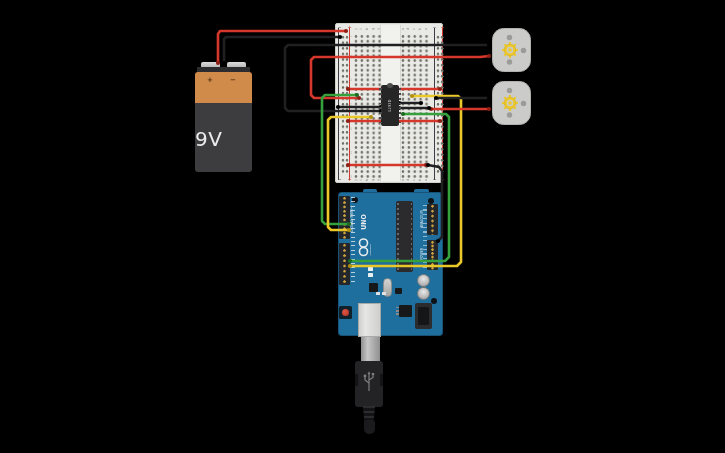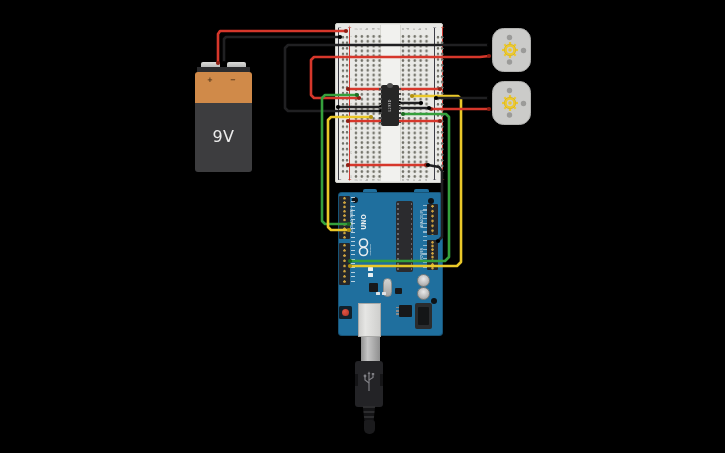--- a/index.html
+++ b/index.html
@@ -29,21 +29,21 @@
       color:#9b9b94;opacity:.65;transform:rotate(-90deg) scale(0.45);}
   
   .battery{position:absolute;left:195px;top:60px;width:57px;height:112px;z-index:1;}
   .bat-cap{position:absolute;top:2px;width:19px;height:9px;border-radius:2px;
       background:linear-gradient(#dcdcda,#9fa0a0);}
   .bat-plate{position:absolute;left:2px;top:7px;width:53px;height:6px;background:#2c2c2e;}
   .bat-body{position:absolute;left:0;top:12px;width:57px;height:100px;border-radius:3px;overflow:hidden;}
   .bat-orange{position:absolute;left:0;top:0;width:57px;height:31px;background:#d08a49;}
   .bat-dark{position:absolute;left:0;top:31px;width:57px;height:69px;background:#3d3d3f;}
   .bat-sign{position:absolute;top:5px;font-size:7px;line-height:7px;color:rgba(35,22,8,.8);font-weight:bold;}
-  .bat-label{position:absolute;left:0;top:55px;width:57px;text-align:center;font-size:16px;
+  .bat-label{position:absolute;left:0;top:55px;width:57px;font-size:20px;
       color:#ececec;letter-spacing:.5px;}
   
   .motor{position:absolute;width:39px;height:44px;z-index:1;}
   
   .arduino{position:absolute;left:338px;top:189px;width:106px;height:148px;z-index:1;}
   .ard-board{position:absolute;left:0;top:3px;width:105px;height:144px;background:#1f6f9e;
       border-radius:4px;box-shadow:inset 0 0 0 1px rgba(0,0,0,.25);}
   .ard-tab{position:absolute;top:0;height:5px;background:#1f6f9e;border-radius:2px 2px 0 0;}
   .ard-hole{position:absolute;width:6px;height:6px;border-radius:50%;background:#0d1216;}
   .hdr{position:absolute;width:11px;background-color:#23262b;border-radius:1px;

